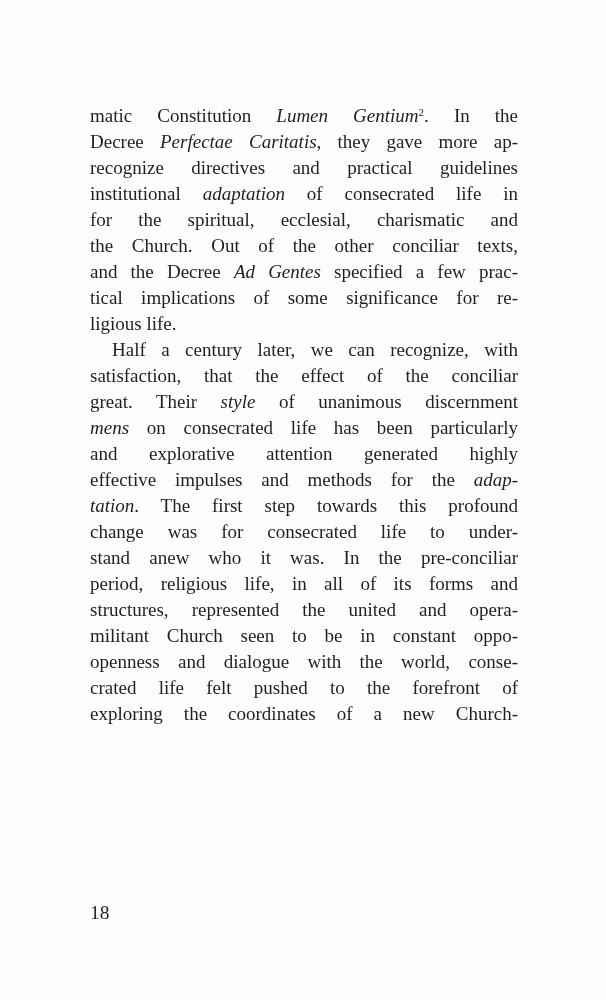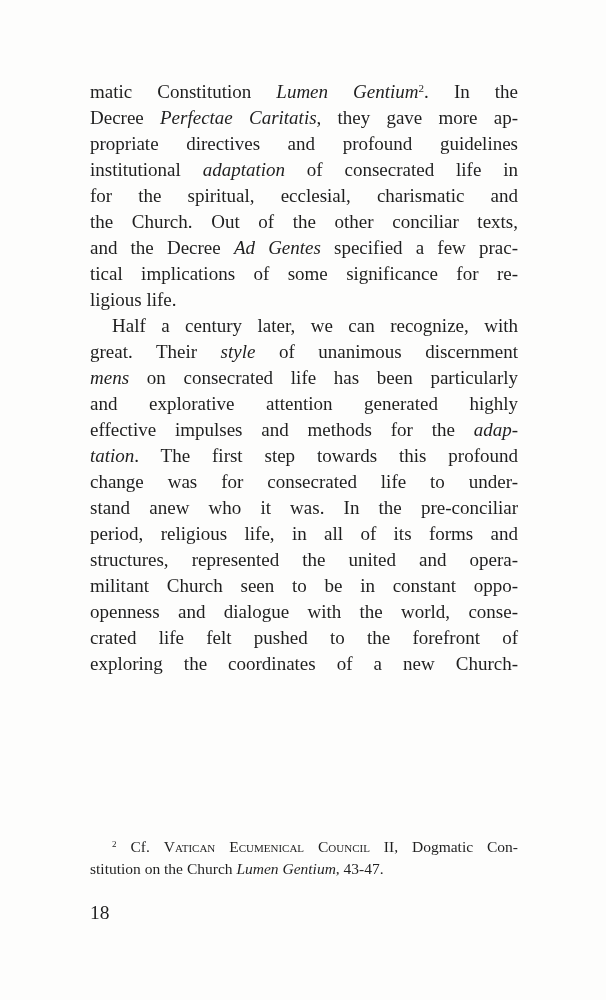--- a/index.html
+++ b/index.html
@@ -12,21 +12,21 @@
     width: 606px;
     height: 1000px;
     background: var(--paper, #fdfdfc);
     color: var(--ink, #1f1f1f);
     font-family: "Liberation Serif", serif;
     overflow: hidden;
   }
   .text-block {
     position: absolute;
     left: 90px;
-    top: 79px;
+    top: 103px;
     width: 428px;
     font-size: 19px;
     line-height: 26px;
   }
   .paragraph { margin: 0; }
   .line {
     text-align: justify;
     text-align-last: justify;
     -moz-text-align-last: justify;
   }
@@ -62,43 +62,40 @@
   }
 </style>
 </head>
 <body>
 
 <div class="book-page">
   <div class="text-block">
       <div class="paragraph">
         <div class="line"><span class="run">matic Constitution </span><span class="run i">Lumen Gentium</span><span class="run sup">2</span><span class="run">. In the</span></div>
         <div class="line"><span class="run">Decree </span><span class="run i">Perfectae Caritatis</span><span class="run">, they gave more ap-</span></div>
-        <div class="line"><span class="run">propriate directives and profound guidelines</span></div>
+        <div class="line"><span class="run">recognize directives and practical guidelines</span></div>
         <div class="line"><span class="run">institutional </span><span class="run i">adaptation</span><span class="run"> of consecrated life in</span></div>
         <div class="line"><span class="run">for the spiritual, ecclesial, charismatic and</span></div>
         <div class="line"><span class="run">the Church. Out of the other conciliar texts,</span></div>
         <div class="line"><span class="run">and the Decree </span><span class="run i">Ad Gentes</span><span class="run"> specified a few prac-</span></div>
         <div class="line"><span class="run">tical implications of some significance for re-</span></div>
         <div class="line last"><span class="run">ligious life.</span></div>
       </div>
       <div class="paragraph">
         <div class="line indent"><span class="run">Half a century later, we can recognize, with</span></div>
+        <div class="line"><span class="run">satisfaction, that the effect of the conciliar</span></div>
         <div class="line"><span class="run">great. Their </span><span class="run i">style</span><span class="run"> of unanimous discernment</span></div>
         <div class="line"><span class="run i">mens</span><span class="run"> on consecrated life has been particularly</span></div>
         <div class="line"><span class="run">and explorative attention generated highly</span></div>
         <div class="line"><span class="run">effective impulses and methods for the </span><span class="run i">adap-</span></div>
         <div class="line"><span class="run i">tation</span><span class="run">. The first step towards this profound</span></div>
         <div class="line"><span class="run">change was for consecrated life to under-</span></div>
         <div class="line"><span class="run">stand anew who it was. In the pre-conciliar</span></div>
         <div class="line"><span class="run">period, religious life, in all of its forms and</span></div>
         <div class="line"><span class="run">structures, represented the united and opera-</span></div>
         <div class="line"><span class="run">militant Church seen to be in constant oppo-</span></div>
         <div class="line"><span class="run">openness and dialogue with the world, conse-</span></div>
         <div class="line"><span class="run">crated life felt pushed to the forefront of</span></div>
         <div class="line"><span class="run">exploring the coordinates of a new Church-</span></div>
       </div>
     </div>
-  <div class="footnote">
-      <div class="line indent"><span class="run sup">2</span><span class="run"> Cf. </span><span class="run sc">Vatican Ecumenical Council</span><span class="run"> II, Dogmatic Con-</span></div>
-      <div class="line last"><span class="run">stitution on the Church </span><span class="run i">Lumen Gentium</span><span class="run">, 43-47.</span></div>
-    </div>
   <div class="page-number">18</div>
 </div>
 
 </body></html>

